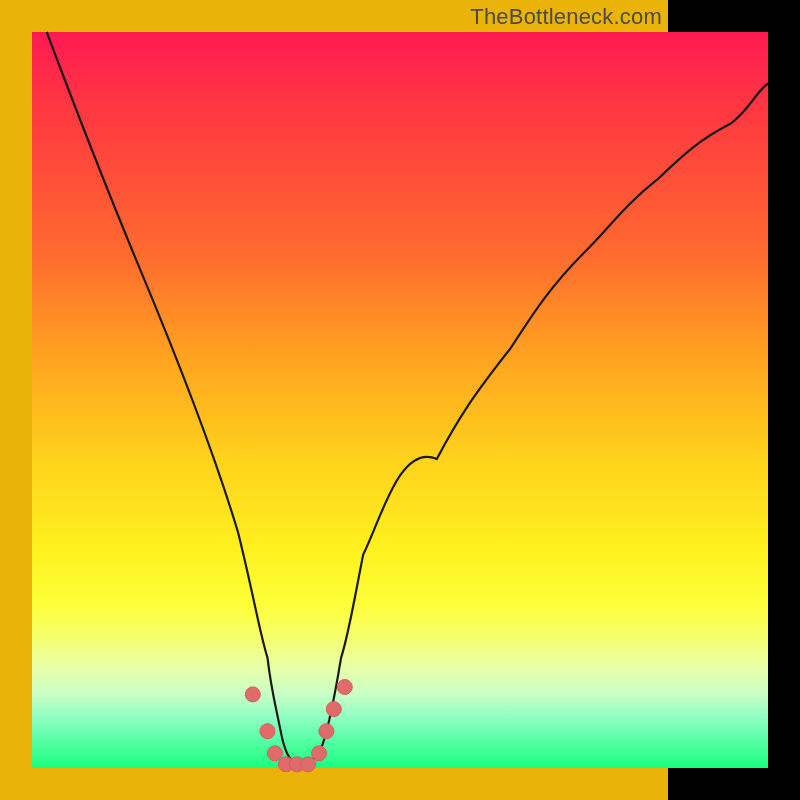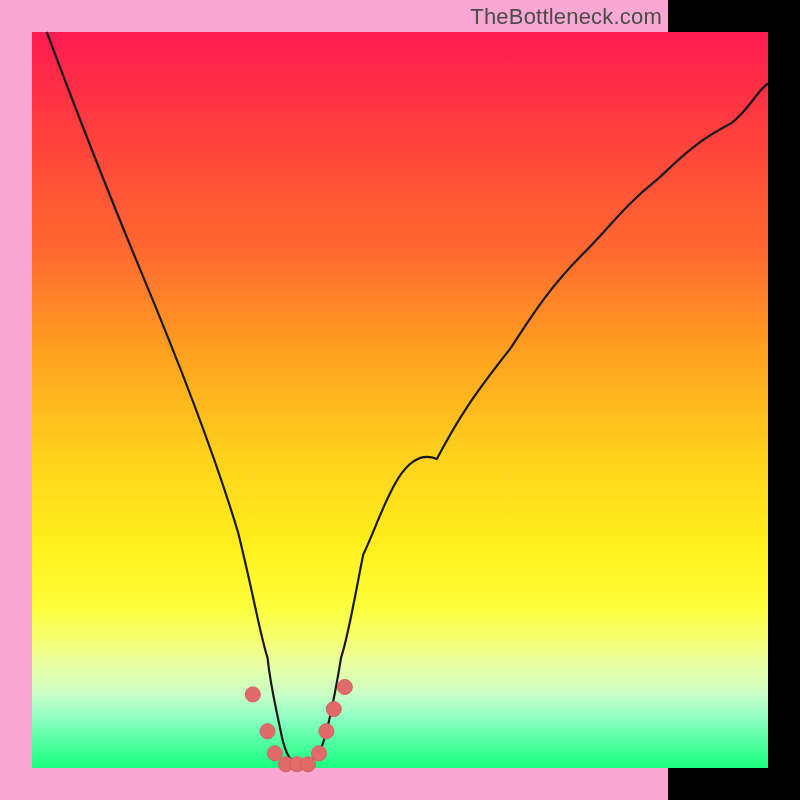--- a/index.html
+++ b/index.html
@@ -8,21 +8,21 @@
     width: 800px;
     height: 800px;
     overflow: hidden;
     background: #000;
     font-family: Arial, Helvetica, sans-serif;
   }
   .frame {
     position: relative;
     width: 668px;
     height: 800px;
-    background: #f9a8d4;
+    background: #eab308;
   }
   .plot-area {
     position: absolute;
     left: 32px;
     top: 32px;
     width: 736px;
     height: 736px;
     background: linear-gradient(
       to bottom,
       #ff1a52 0%,

